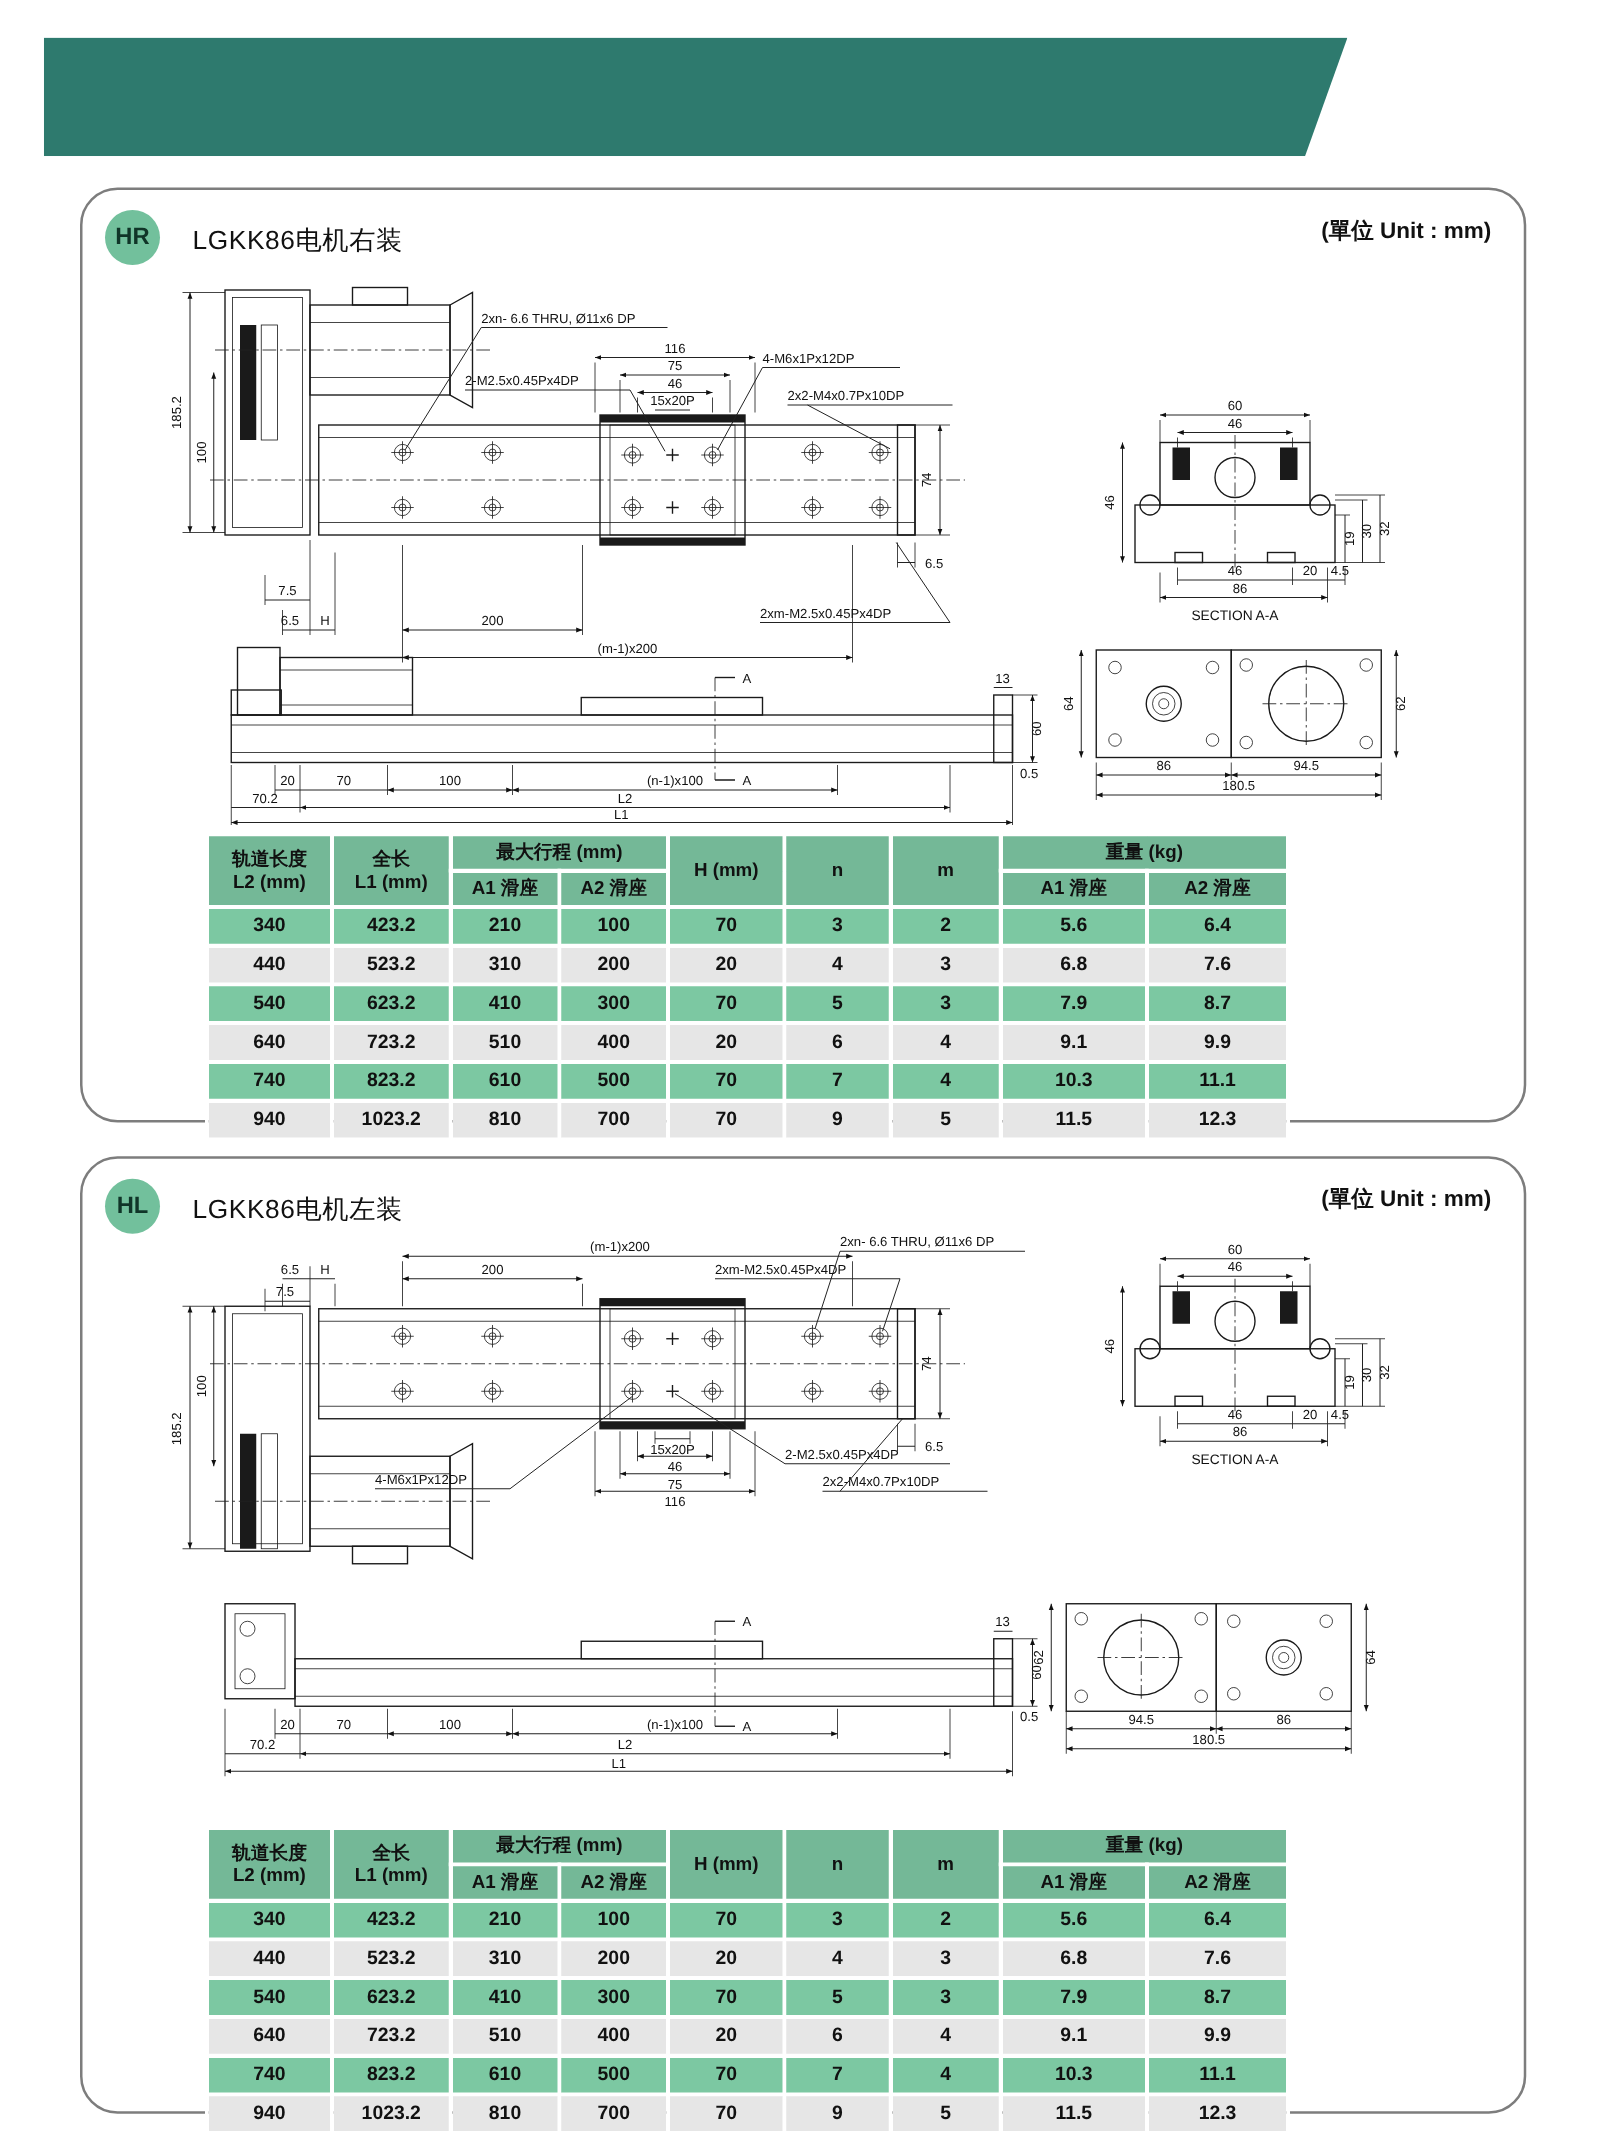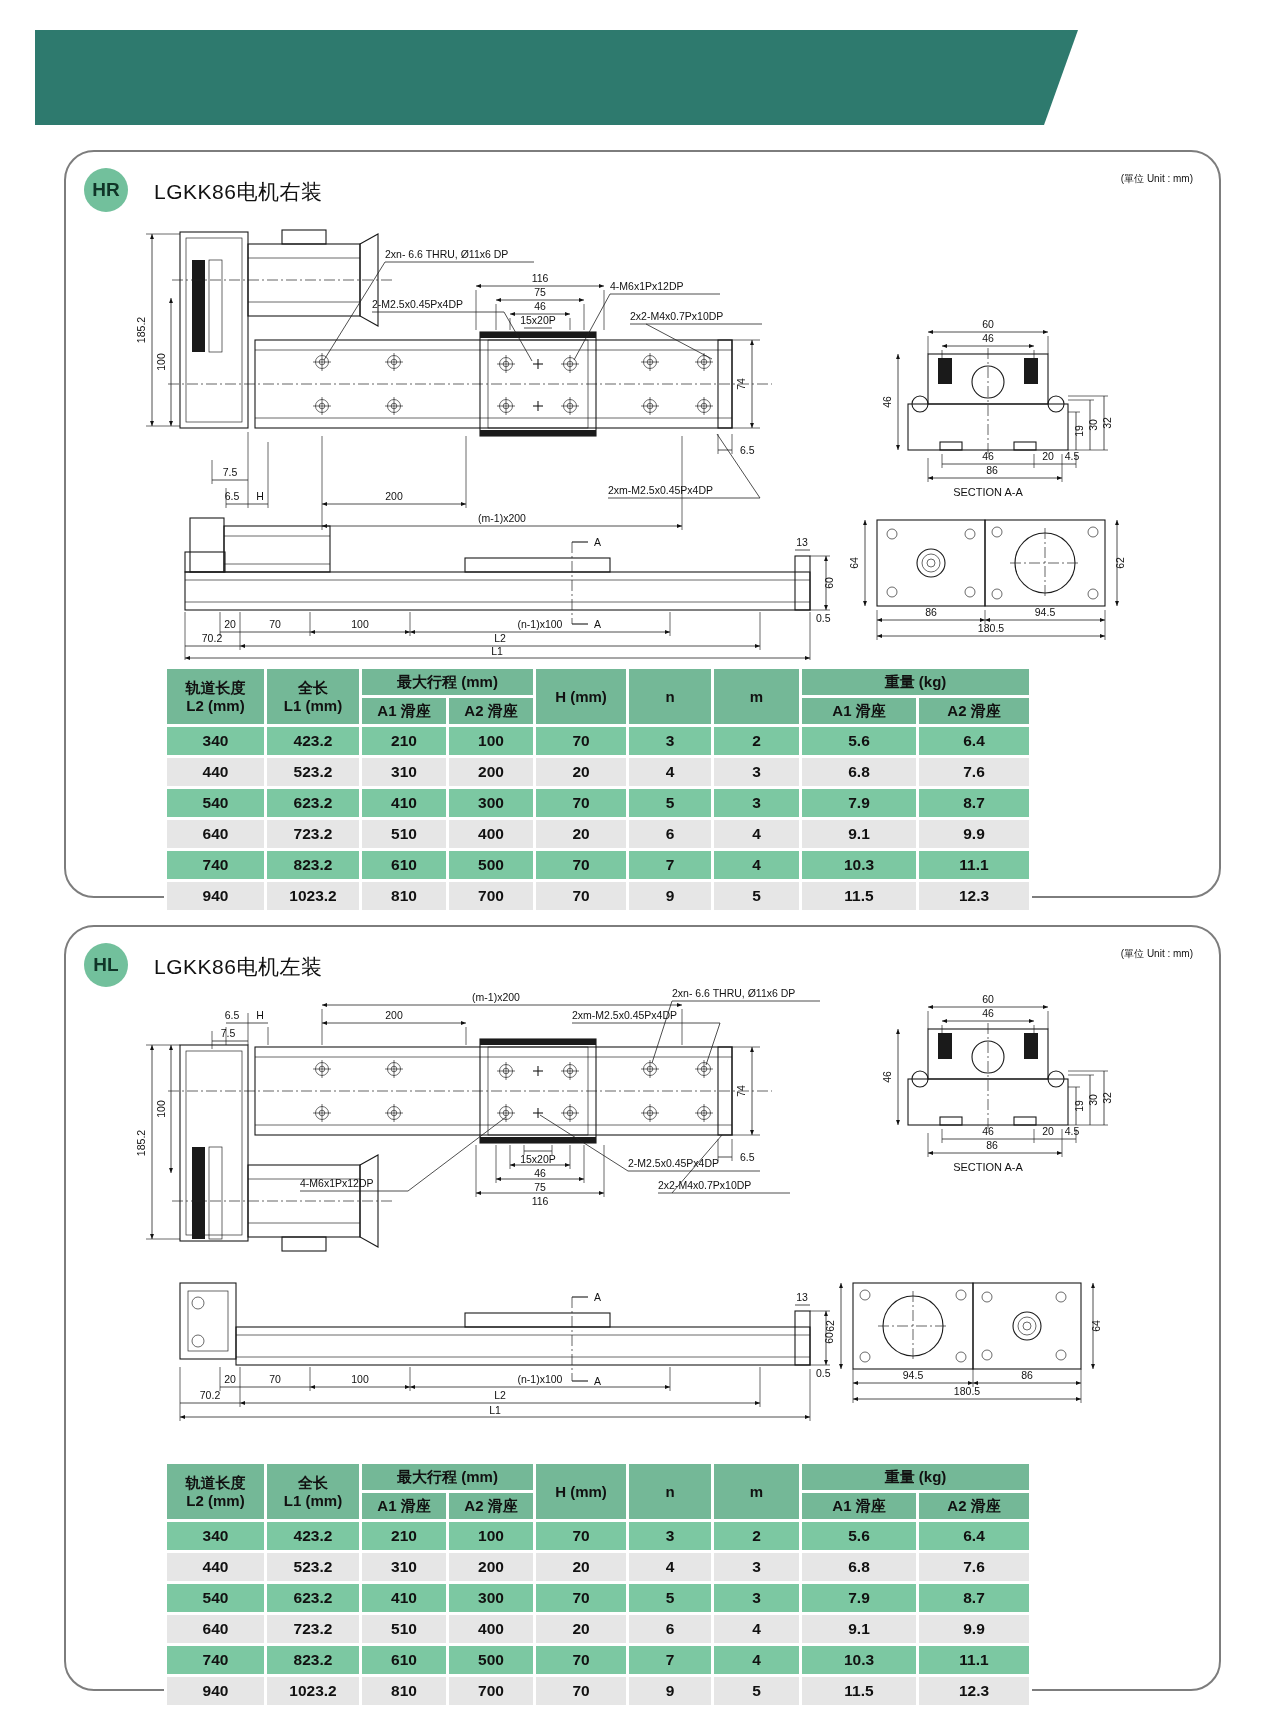--- a/index.html
+++ b/index.html
@@ -8,21 +8,21 @@
   .band{position:absolute;left:35px;top:30px;width:1043px;height:95px;
         clip-path:polygon(0 0,100% 0,calc(100% - 34px) 100%,0 100%);}
   .panel{position:absolute;left:64px;width:1157px;border:2px solid #7d7d7d;
          border-radius:30px;background:#fff;box-sizing:border-box;}
   .panel-hr{top:150px;height:748px;}
   .panel-hl{top:925px;height:766px;}
   .panel-head{display:flex;align-items:flex-start;padding:16px 26px 0 18px;}
   .badge{width:44px;height:44px;border-radius:50%;color:#103528;font-weight:bold;
          font-size:19px;display:flex;align-items:center;justify-content:center;flex:0 0 auto;}
   .ptitle{font-size:21px;font-weight:normal;margin:10px 0 0 26px;letter-spacing:.5px;}
-  .unit{margin-left:auto;font-size:10px;font-weight:normal;padding-top:4px;}
+  .unit{margin-left:auto;font-size:18px;font-weight:bold;padding-top:4px;}
   svg.draw{display:block;margin:0 0 0 6px;}
   table.spec{border-collapse:collapse;margin:4px 0 0 98px;table-layout:fixed;}
   .spec th,.spec td{border:3px solid #fff;text-align:center;font-weight:bold;
       padding:0 2px;overflow:hidden;white-space:nowrap;}
   .spec thead th{font-size:15px;line-height:1.15;height:26px;}
   .spec tbody td{font-size:15.5px;height:28px;}
   
   .ln{stroke:#1a1a1a;stroke-width:1.1;fill:none;}
   .tn{stroke:#1a1a1a;stroke-width:.65;fill:none;}
   .dm{stroke:#222;stroke-width:.8;fill:none;}

